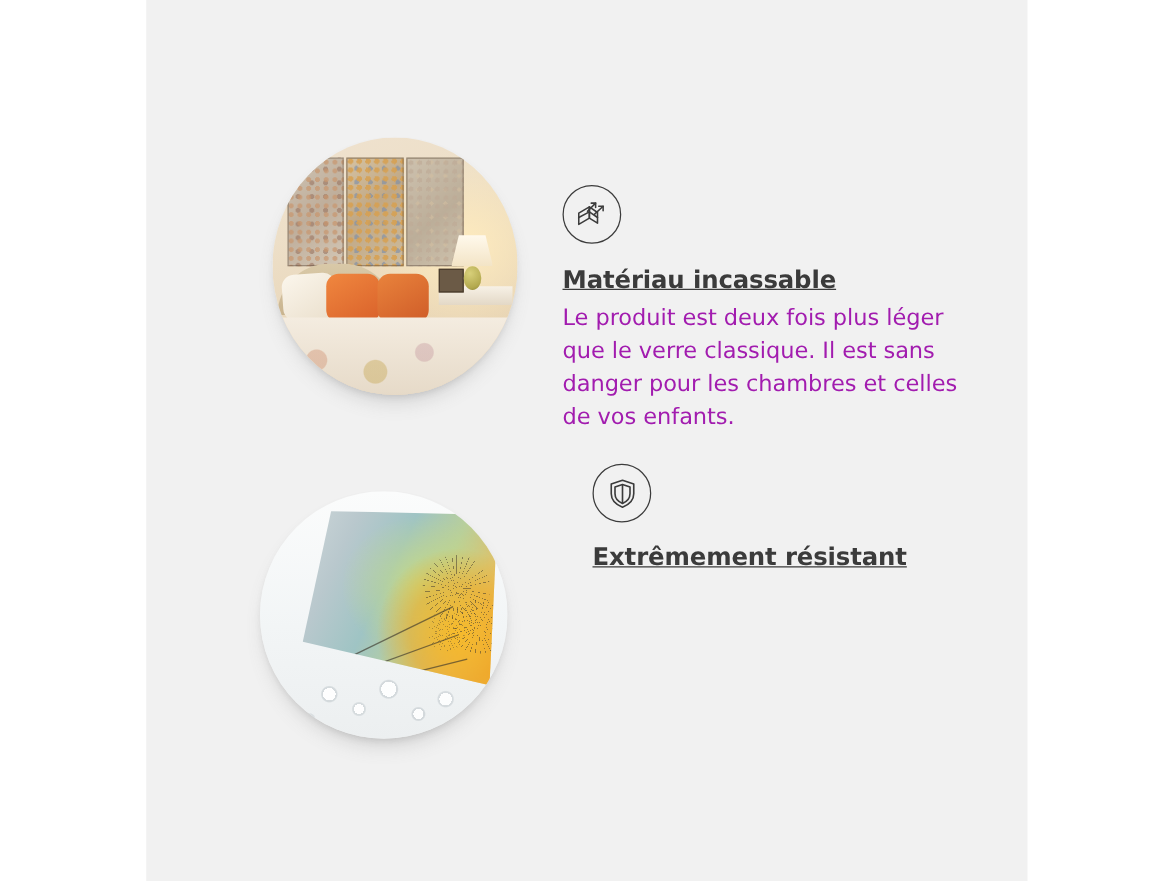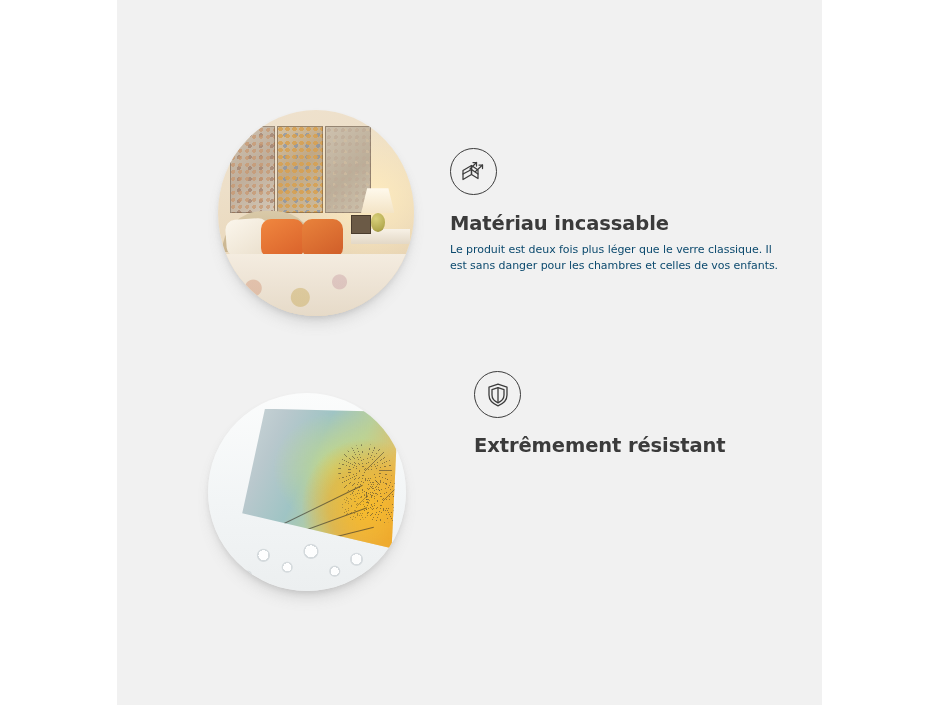--- a/index.html
+++ b/index.html
@@ -276,27 +276,28 @@
     box-sizing: border-box;
   }
 
   .feature-title {
     margin: 17px 0 0 0;
     font-size: 19.5px;
     font-weight: bold;
     color: #3b3b3b;
     letter-spacing: -0.1px;
     line-height: 1.2;
+    text-decoration: underline;
   }
   .feature-title.second { margin-top: 16px; }
 
   .feature-body {
     margin: 7px 0 0 0;
-    font-size: 11px;
-    color: #0c4a6e;
+    font-size: 18px;
+    color: #a21caf;
     line-height: 1.45;
     letter-spacing: -0.05px;
   }
 </style>
 </head>
 <body>
 
 <div class="page">
 
   <div class="panel"></div>

